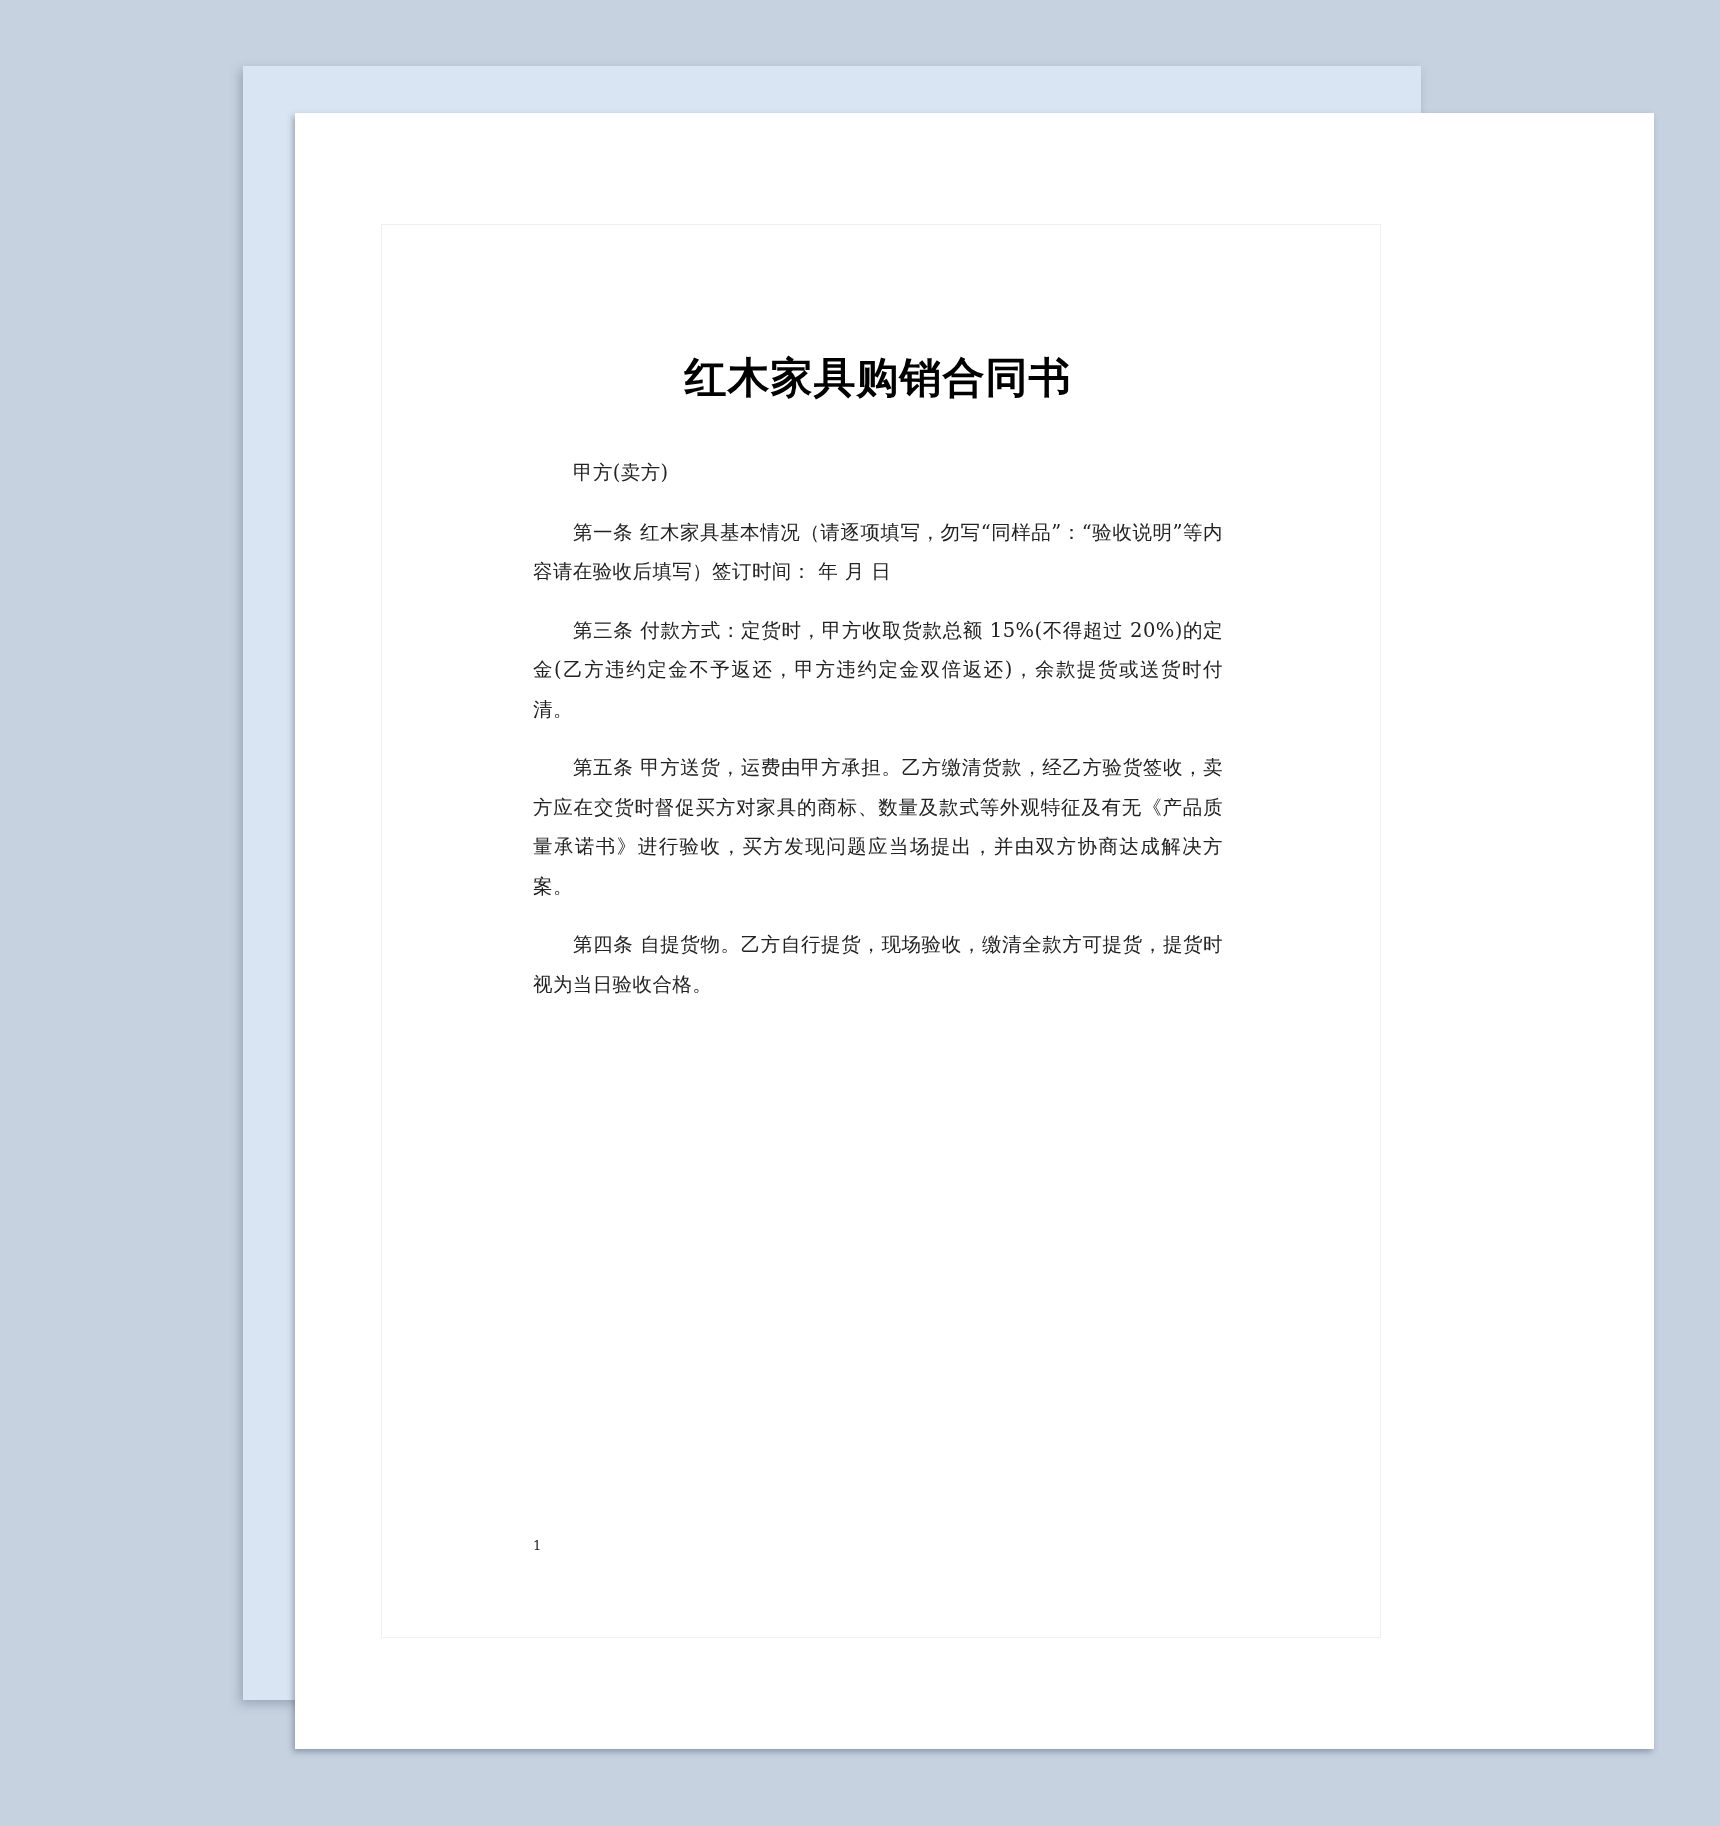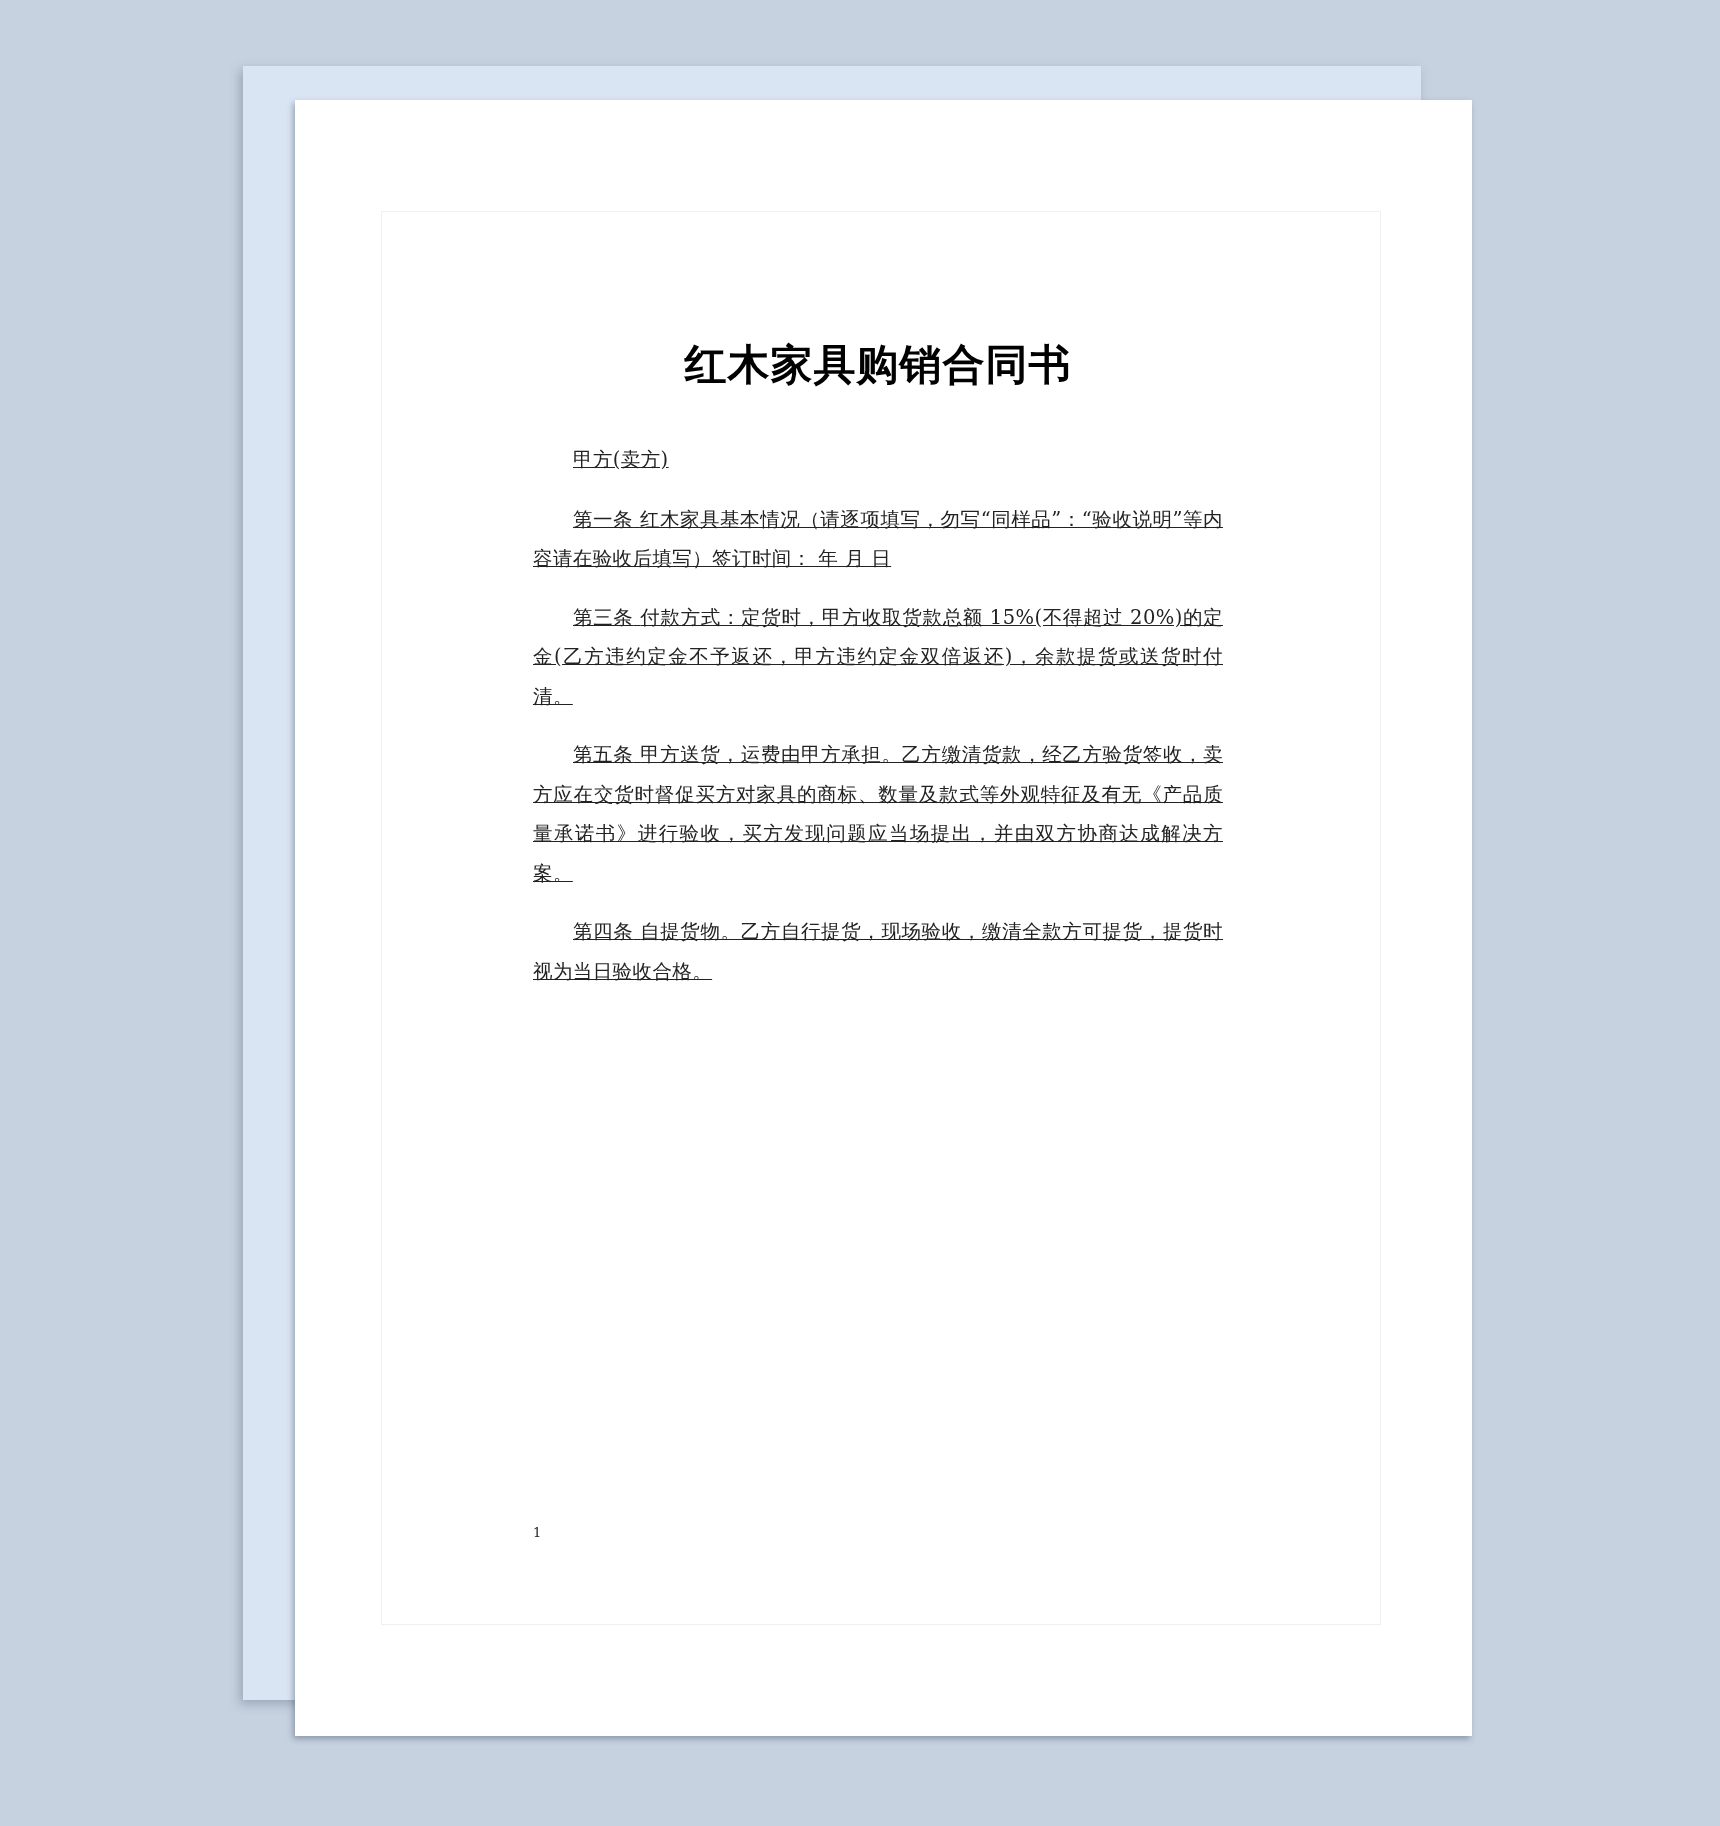--- a/index.html
+++ b/index.html
@@ -19,22 +19,22 @@
       left: 243px;
       top: 66px;
       width: 1178px;
       height: 1634px;
       background: #dae5f3;
       box-shadow: -3px 4px 10px rgba(70, 85, 105, 0.35);
     }
     .front-page {
       position: absolute;
       left: 295px;
-      top: 100px;
-      width: 1177px;
+      top: 113px;
+      width: 1359px;
       height: 1636px;
       background: #ffffff;
       box-shadow: -2px 3px 6px rgba(70, 85, 105, 0.45);
     }
     .margin-box {
       position: absolute;
       left: 86px;
       top: 111px;
       width: 1000px;
       height: 1414px;
@@ -60,21 +60,20 @@
       line-height: 1.2;
     }
     .para {
       font-size: 19.5px;
       line-height: 39.5px;
       text-indent: 40px;
       margin: 0 0 19px 0;
       text-align: justify;
       color: #222222;
       letter-spacing: 0.4px;
-      text-decoration: underline;
     }
     .para.party {
       margin-bottom: 20px;
     }
     .page-number {
       position: absolute;
       left: 238px;
       top: 1425px;
       font-size: 13px;
       color: #222222;

